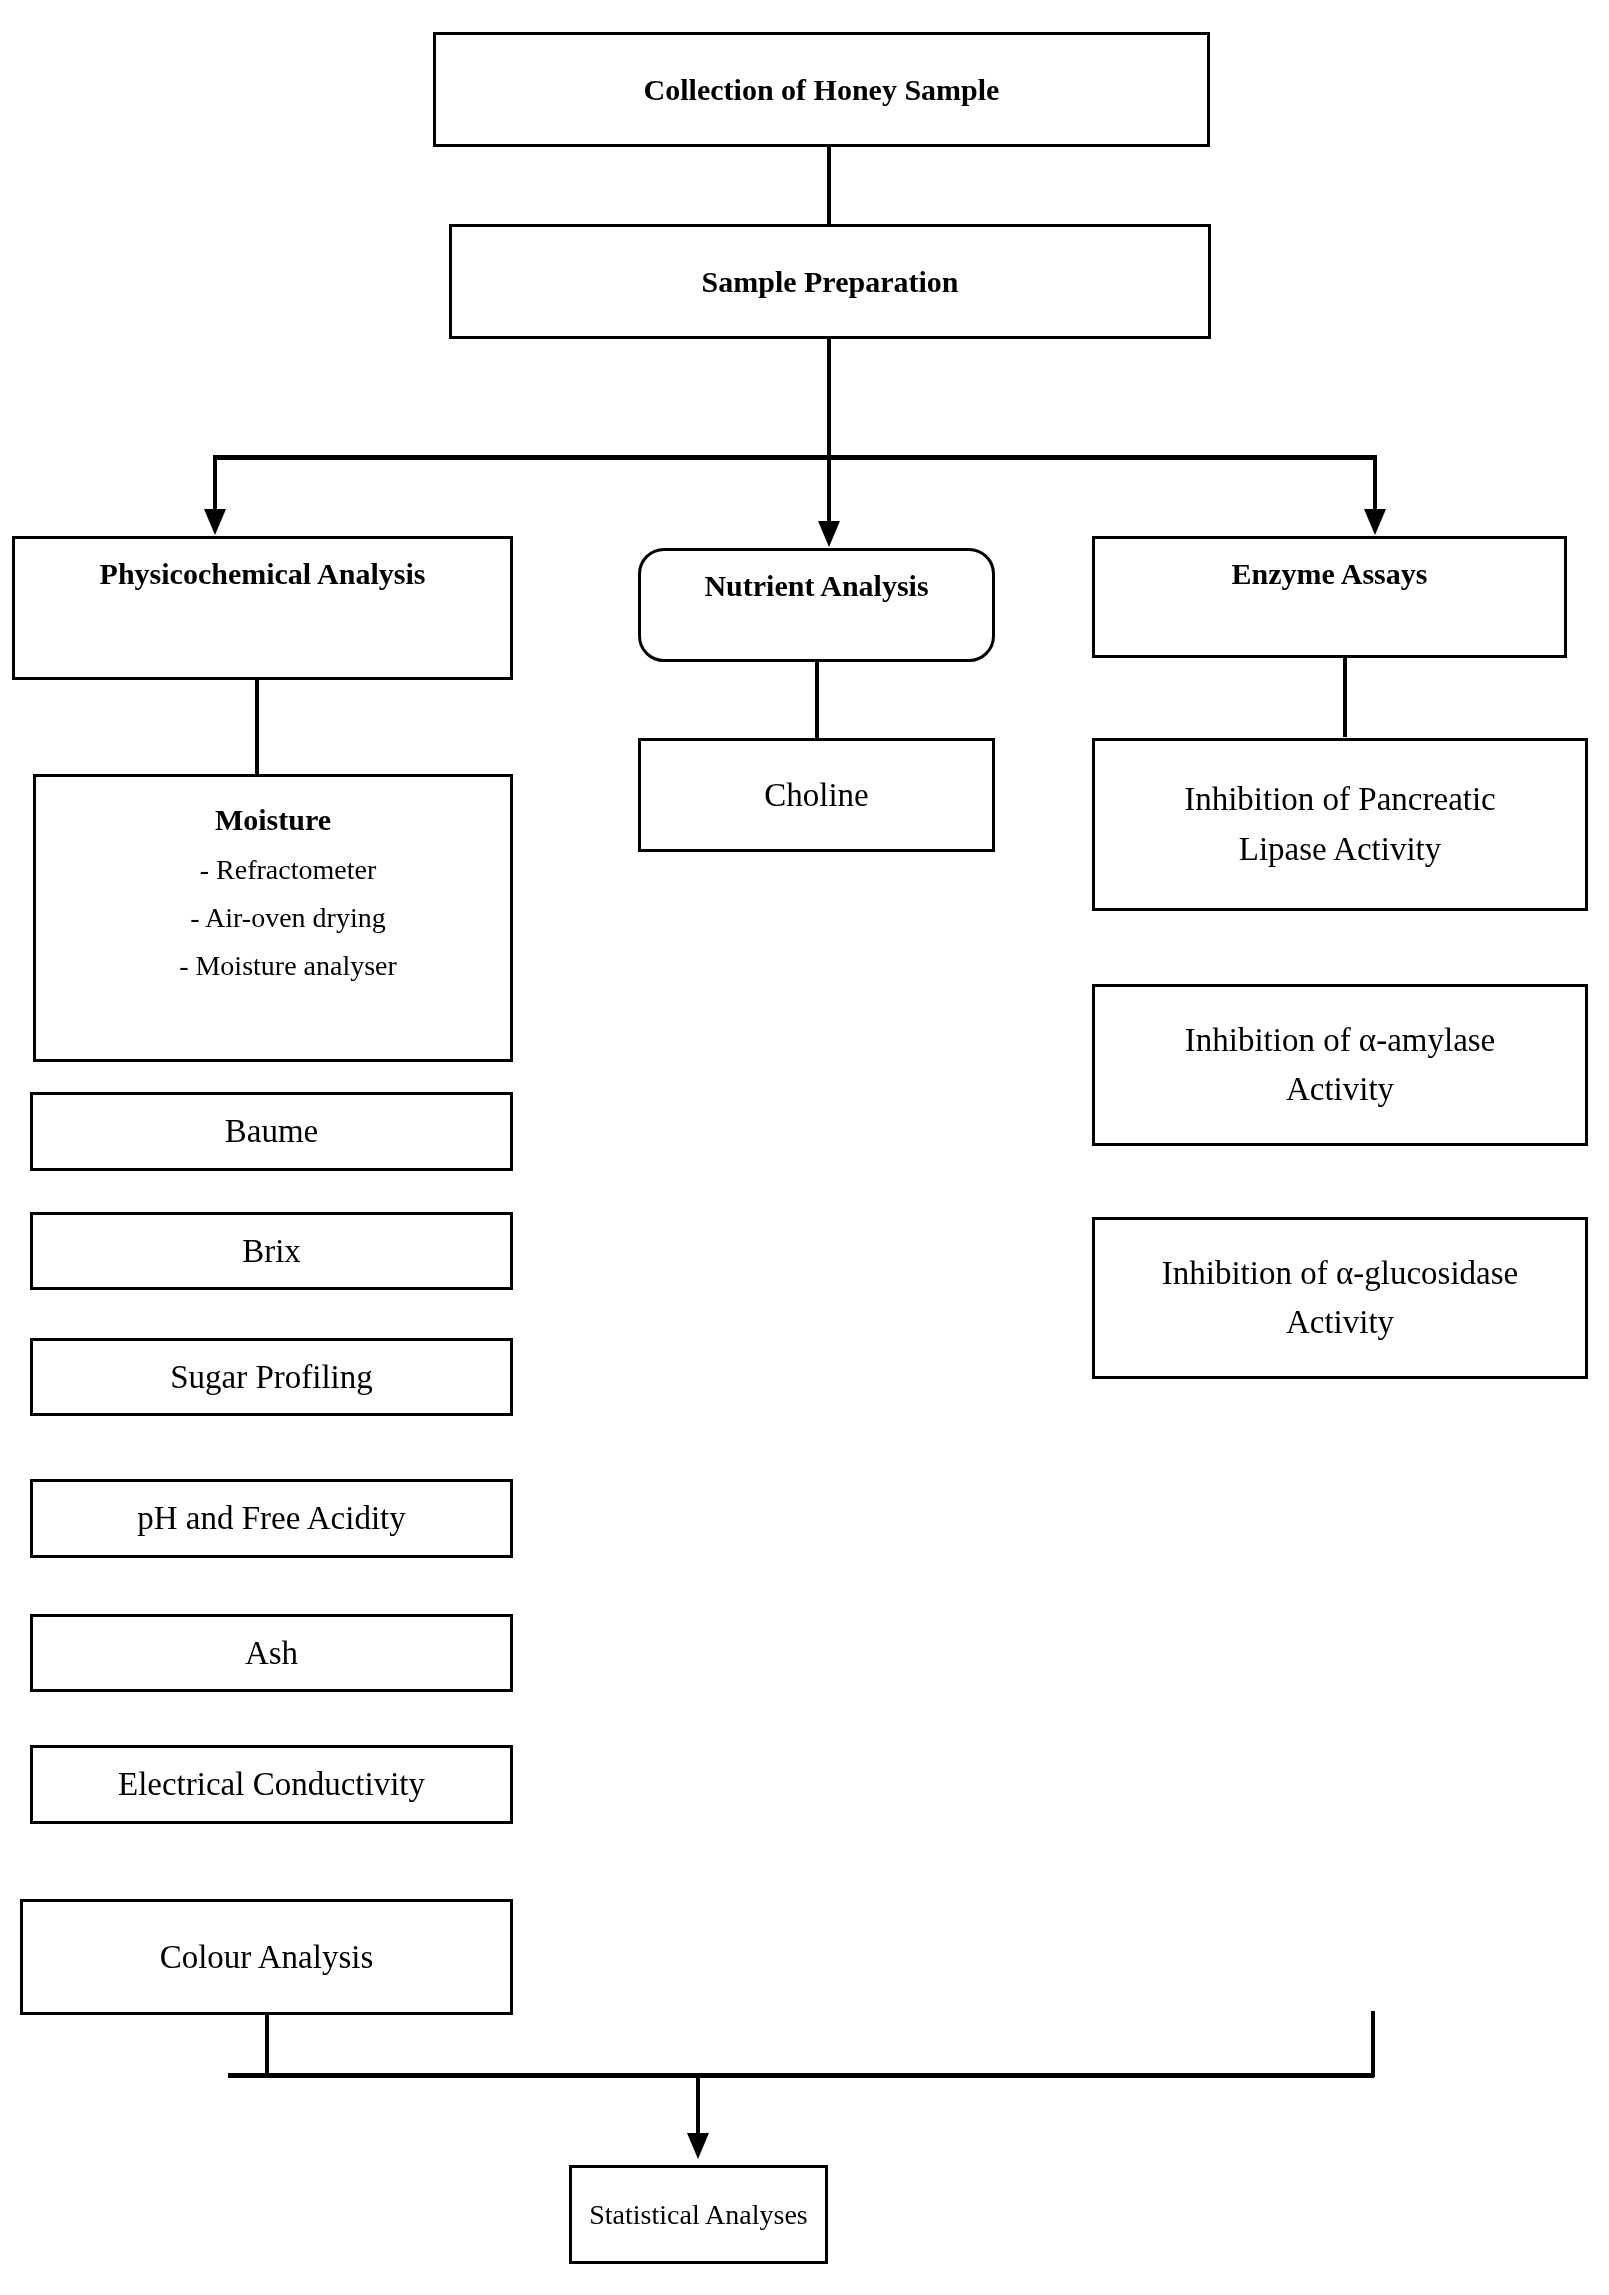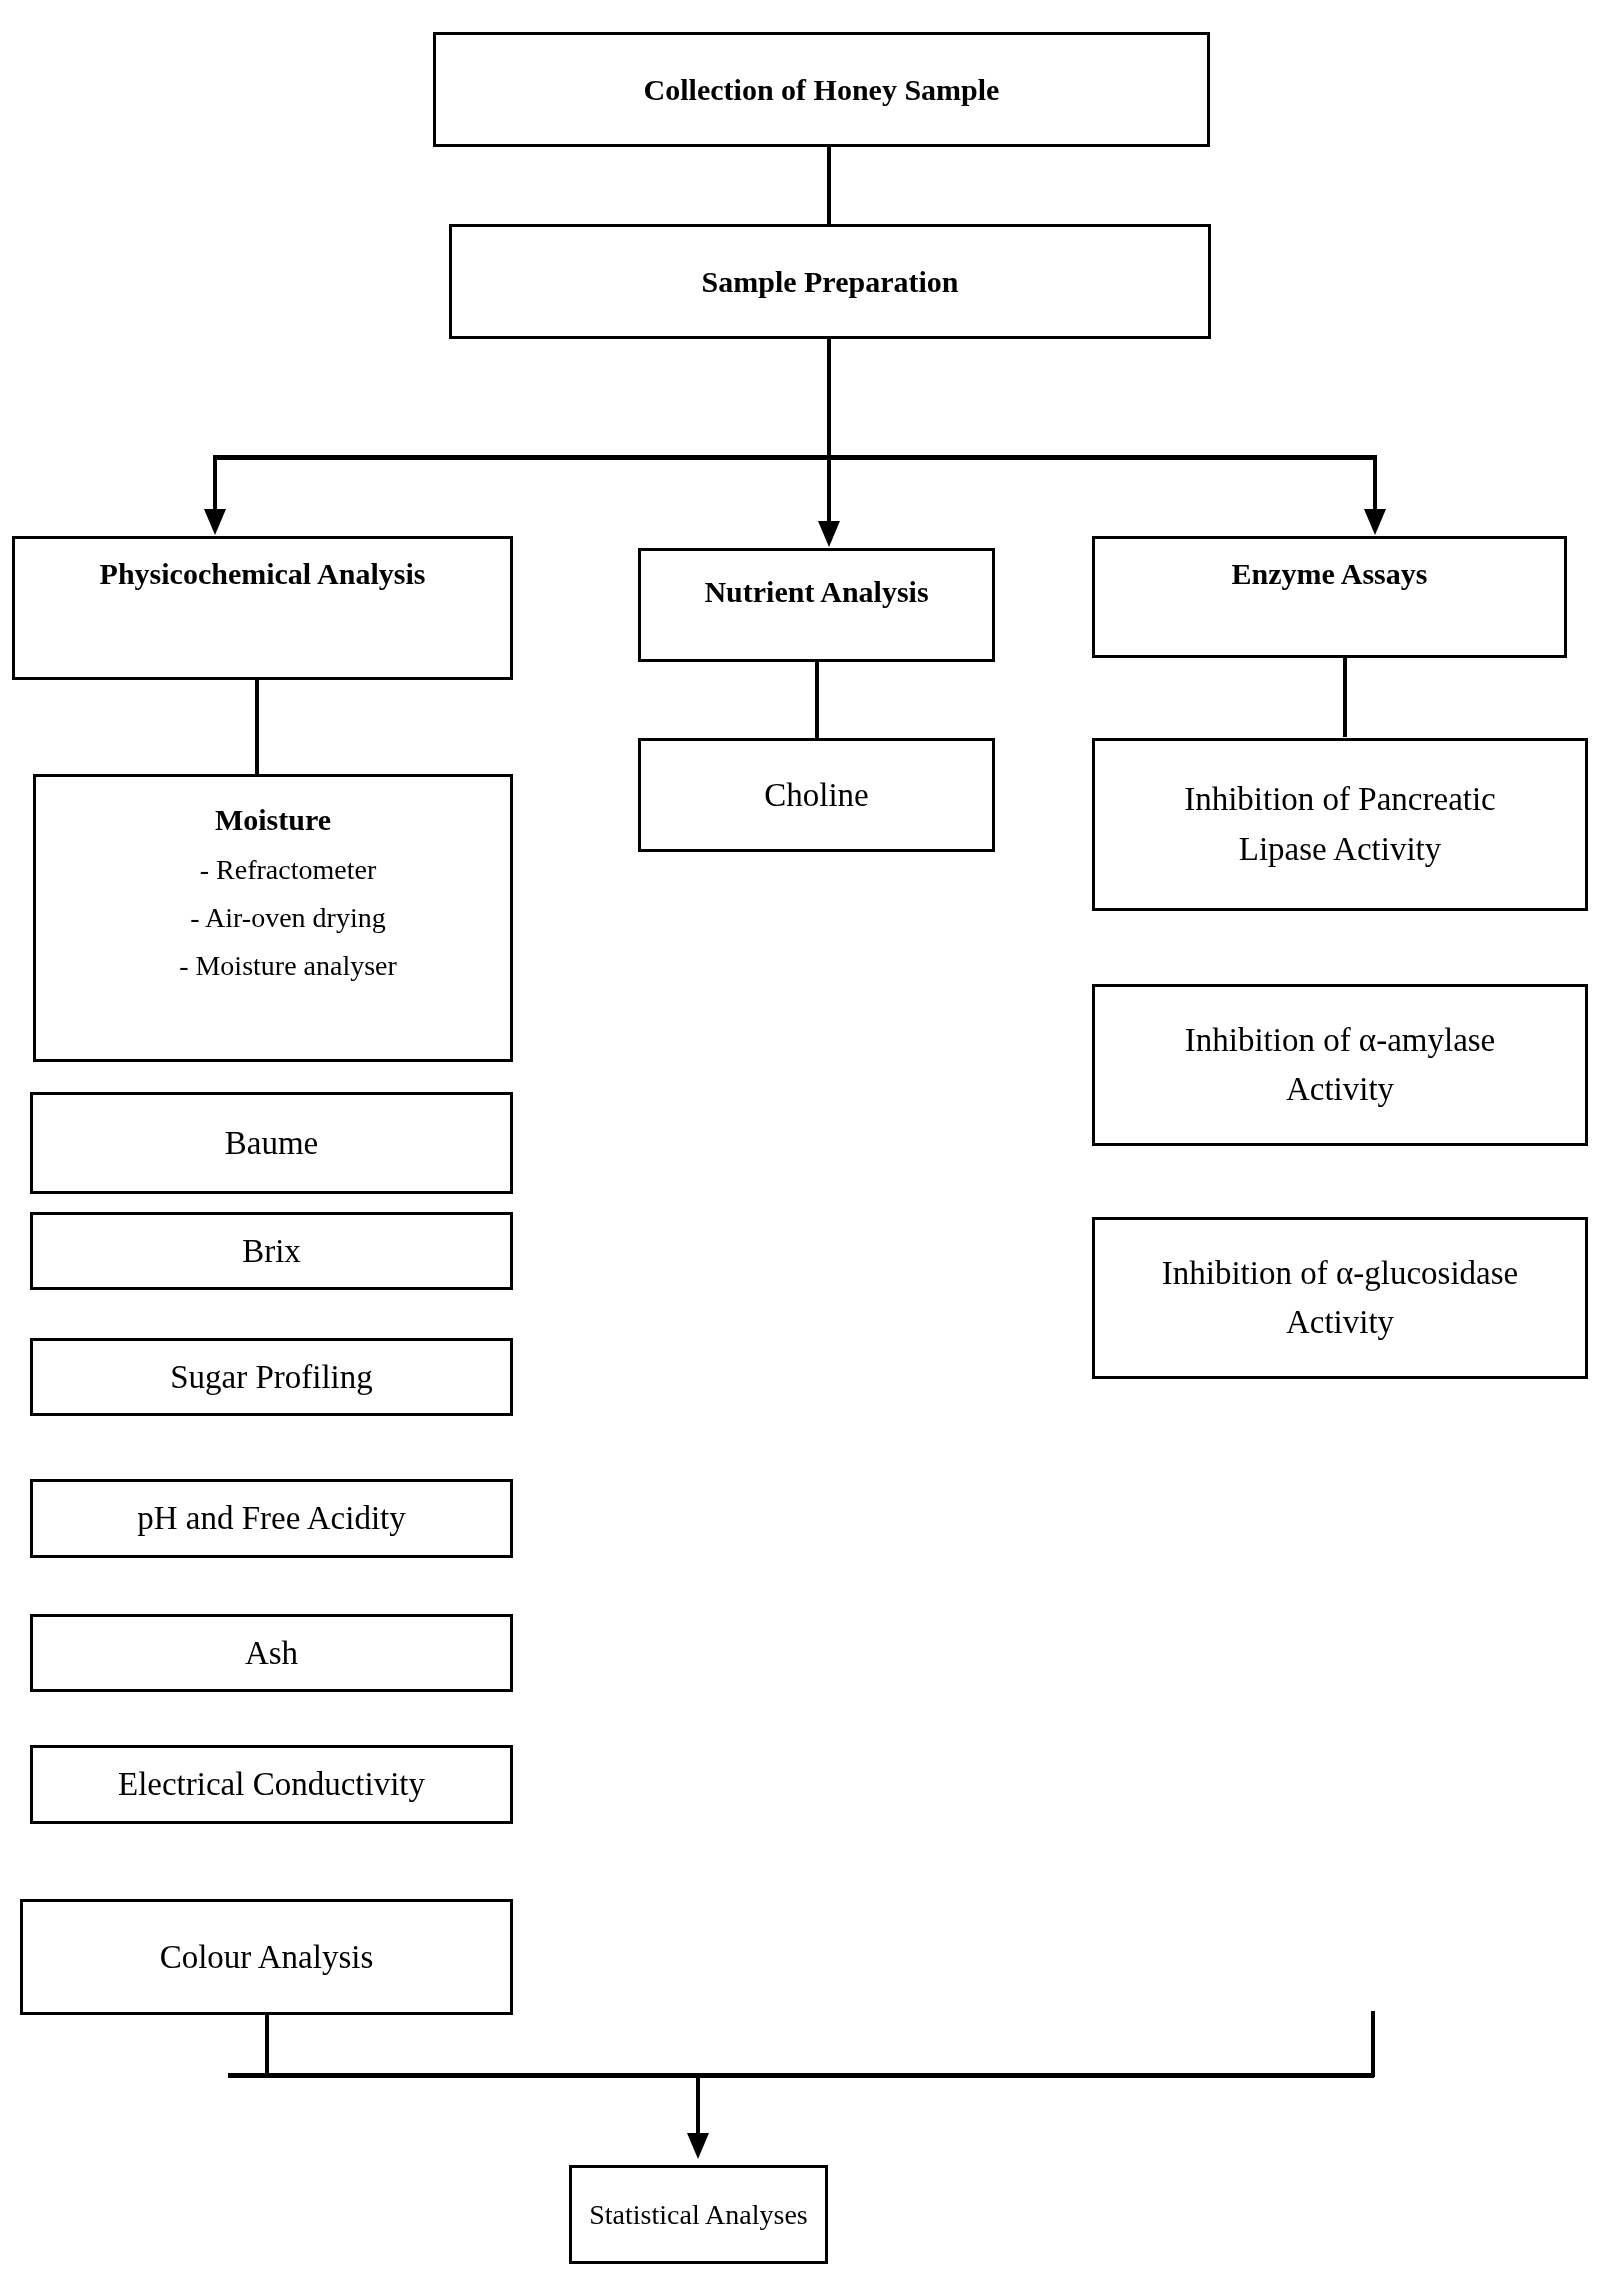--- a/index.html
+++ b/index.html
@@ -74,42 +74,42 @@
 
   <div class="arrow" style="left:818px;top:521px;"></div>
 
   <div class="vline" style="left:1373px;top:455px;height:60px;"></div>
   <div class="arrow" style="left:1364px;top:509px;"></div>
 
   <div class="box top" style="left:12px;top:536px;width:501px;height:144px;padding-top:18.5px;">
     <span class="lbl b f46">Physicochemical Analysis</span>
   </div>
 
-  <div class="box top" style="left:638px;top:548px;width:357px;height:114px;padding-top:25px;">
+  <div class="box top" style="left:638px;top:548px;width:357px;height:114px;padding-top:19px;border-radius:26px;">
     <span class="lbl b f46">Nutrient Analysis</span>
   </div>
 
   <div class="box top" style="left:1092px;top:536px;width:475px;height:122px;padding-top:18.5px;">
     <span class="lbl b f46">Enzyme Assays</span>
   </div>
 
   <div class="vline" style="left:255px;top:680px;height:94px;"></div>
   <div class="vline" style="left:815px;top:662px;height:76px;"></div>
   <div class="vline" style="left:1343px;top:658px;height:79px;"></div>
 
   <div class="box top" style="left:33px;top:774px;width:480px;height:288px;padding-top:27px;">
     <span class="lbl b f46">Moisture</span>
     <div class="moist-list">
       <div class="item">- Refractometer</div>
       <div class="item">- Air-oven drying</div>
       <div class="item">- Moisture analyser</div>
     </div>
   </div>
 
-  <div class="box center" style="left:30px;top:1092px;width:483px;height:102px;">
+  <div class="box center" style="left:30px;top:1092px;width:483px;height:79px;">
     <span class="lbl f44">Baume</span>
   </div>
 
   <div class="box center" style="left:30px;top:1212px;width:483px;height:78px;">
     <span class="lbl f44">Brix</span>
   </div>
 
   <div class="box center" style="left:30px;top:1338px;width:483px;height:78px;">
     <span class="lbl f44">Sugar Profiling</span>
   </div>

